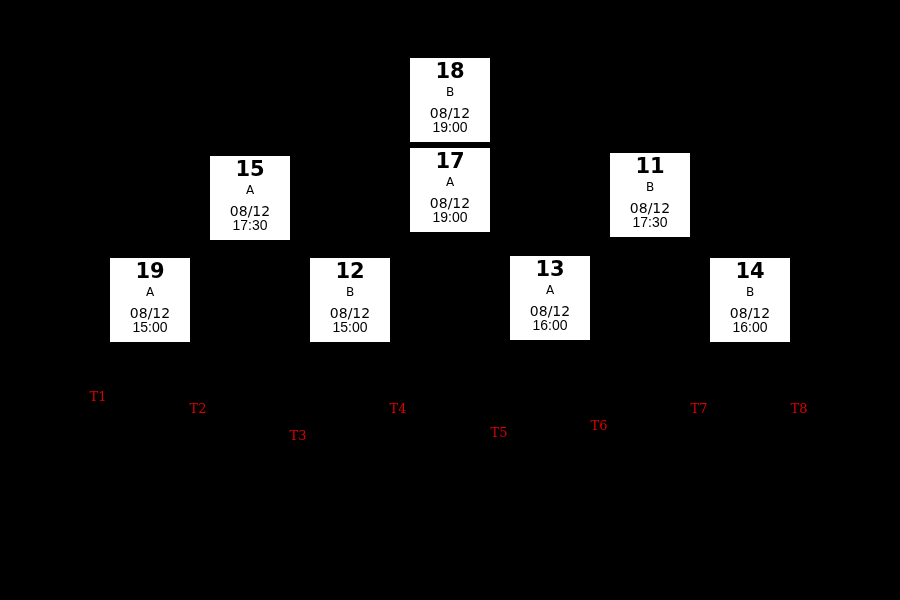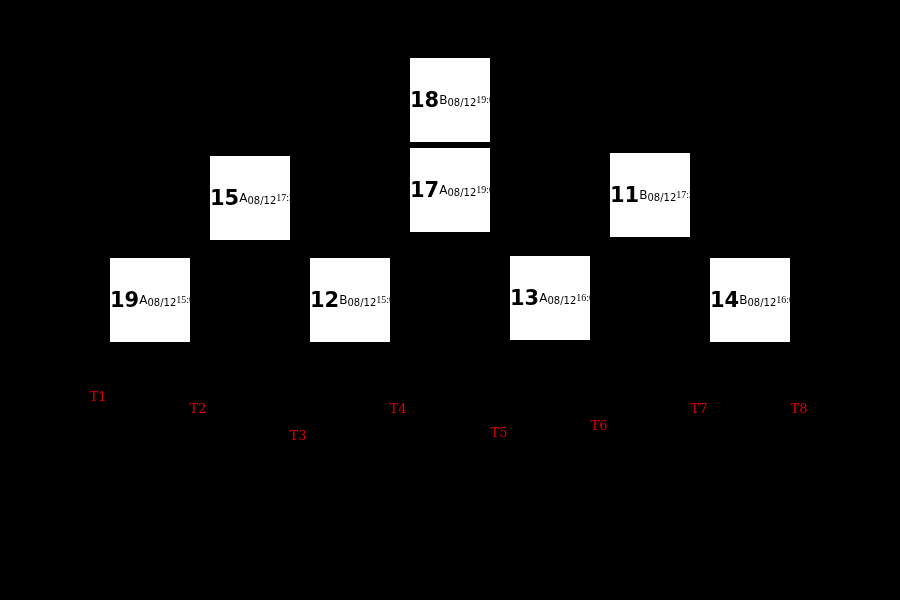--- a/index.html
+++ b/index.html
@@ -20,21 +20,21 @@
     height: 600px;
     background: #000000;
   }
   .node-box {
     position: absolute;
     width: 80px;
     height: 84px;
     background: #ffffff;
     box-sizing: border-box;
     display: flex;
-    flex-direction: row;
+    flex-direction: column;
     align-items: center;
     justify-content: flex-start;
     color: #000000;
   }
   .node-id {
     font-family: "DejaVu Sans", sans-serif;
     font-size: 21px;
     font-weight: bold;
     line-height: 26px;
     letter-spacing: 0px;
@@ -42,28 +42,28 @@
   }
   .node-label {
     font-family: "DejaVu Sans", sans-serif;
     font-size: 12px;
     font-weight: normal;
     line-height: 17px;
     color: #000000;
   }
   .node-date {
     font-family: "DejaVu Sans", sans-serif;
-    font-size: 10px;
+    font-size: 14px;
     line-height: 14px;
     margin-top: 5px;
     color: #000000;
   }
   .node-time {
-    font-family: Liberation Serif, serif;
-    font-size: 10px;
+    font-family: Liberation Sans, sans-serif;
+    font-size: 14px;
     line-height: 14px;
     color: #000000;
   }
   .tick-label {
     position: absolute;
     font-family: "DejaVu Serif", serif;
     font-size: 13px;
     color: #dd0000;
     transform: translate(-50%, -50%);
     white-space: nowrap;

